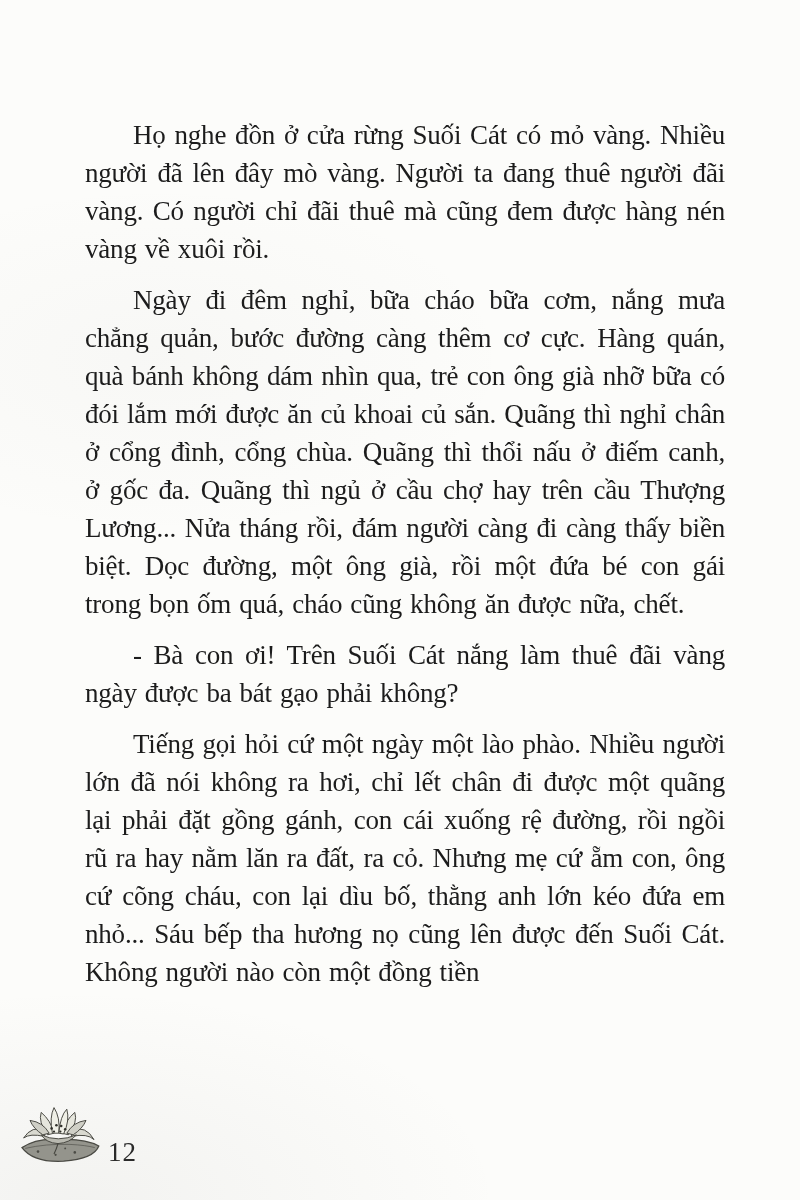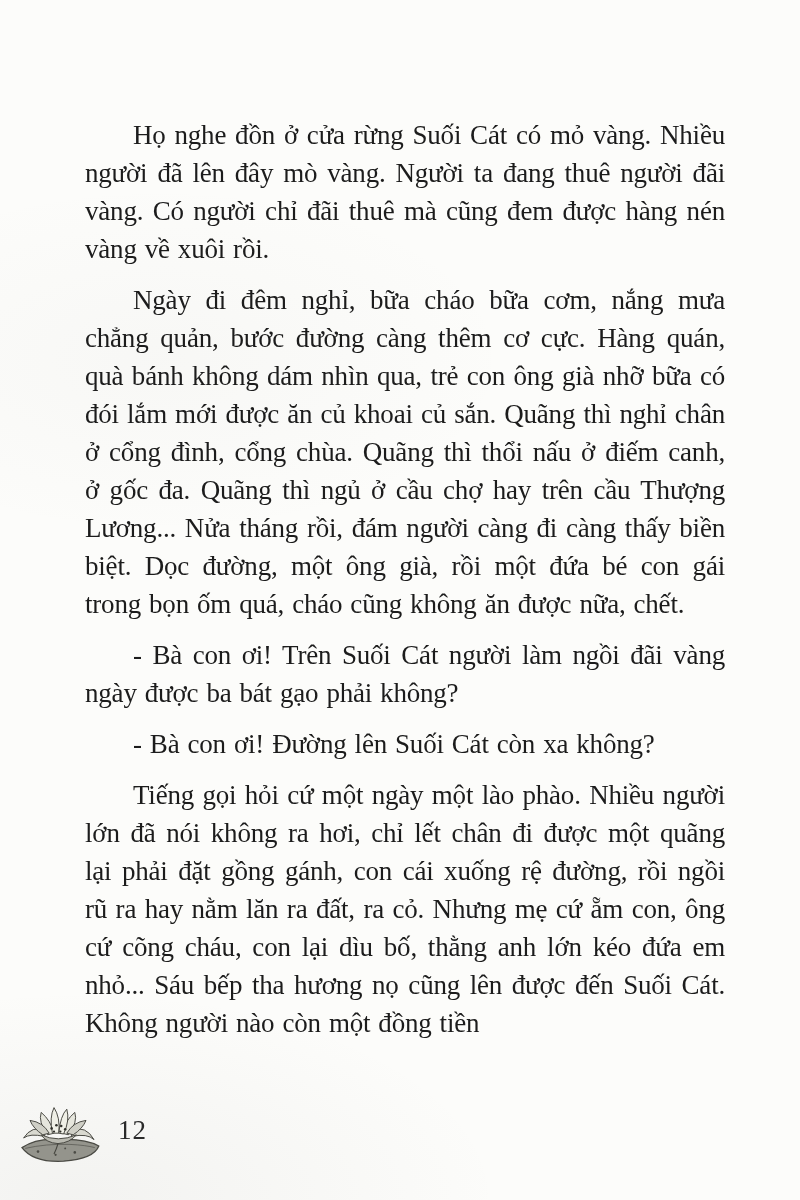--- a/index.html
+++ b/index.html
@@ -36,22 +36,22 @@
     text-align: justify;
     text-indent: 48px;
     letter-spacing: -0.2px;
     word-spacing: 1.5px;
   }
   .page-footer {
     position: absolute;
     left: 14px;
     top: 1098px;
     display: flex;
-    align-items: center;
-    gap: 12px;
+    align-items: flex-end;
+    gap: 2px;
   }
   .lotus {
     display: inline-block;
     width: 92px;
     height: 76px;
   }
   .page-number {
     font-size: 27px;
     color: #2a2a2a;
     letter-spacing: 1px;
@@ -59,22 +59,21 @@
   }
 </style>
 </head>
 <body>
 
 <div class="page">
 
   <main class="text-block">
     <p>Họ nghe đồn ở cửa rừng Suối Cát có mỏ vàng. Nhiều người đã lên đây mò vàng. Người ta đang thuê người đãi vàng. Có người chỉ đãi thuê mà cũng đem được hàng nén vàng về xuôi rồi.</p>
     <p>Ngày đi đêm nghỉ, bữa cháo bữa cơm, nắng mưa chẳng quản, bước đường càng thêm cơ cực. Hàng quán, quà bánh không dám nhìn qua, trẻ con ông già nhỡ bữa có đói lắm mới được ăn củ khoai củ sắn. Quãng thì nghỉ chân ở cổng đình, cổng chùa. Quãng thì thổi nấu ở điếm canh, ở gốc đa. Quãng thì ngủ ở cầu chợ hay trên cầu Thượng Lương... Nửa tháng rồi, đám người càng đi càng thấy biền biệt. Dọc đường, một ông già, rồi một đứa bé con gái trong bọn ốm quá, cháo cũng không ăn được nữa, chết.</p>
-    <p>- Bà con ơi! Trên Suối Cát người làm ngồi đãi vàng ngày được ba bát gạo phải không?</p>
-    <p>- Bà con ơi! Đường lên Suối Cát còn xa không?</p>
+    <p>- Bà con ơi! Trên Suối Cát nắng làm thuê đãi vàng ngày được ba bát gạo phải không?</p>
     <p>Tiếng gọi hỏi cứ một ngày một lào phào. Nhiều người lớn đã nói không ra hơi, chỉ lết chân đi được một quãng lại phải đặt gồng gánh, con cái xuống rệ đường, rồi ngồi rũ ra hay nằm lăn ra đất, ra cỏ. Nhưng mẹ cứ ẵm con, ông cứ cõng cháu, con lại dìu bố, thằng anh lớn kéo đứa em nhỏ... Sáu bếp tha hương nọ cũng lên được đến Suối Cát. Không người nào còn một đồng tiền</p>
   </main>
 
   <footer class="page-footer">
     <span class="lotus">
       <svg viewBox="0 0 115 95" width="92" height="76" aria-hidden="true">
 
         <path d="M10 62 Q28 50 55 52 Q88 50 106 60 Q100 76 62 79 Q24 81 10 62 Z" fill="#94948c" stroke="#4a4a44" stroke-width="1.6"></path>
         <path d="M14 63 Q40 57 70 58 Q90 59 101 62" fill="none" stroke="#5c5c55" stroke-width="1"></path>
         <circle cx="30" cy="67" r="1.6" fill="#4c4c46"></circle>

